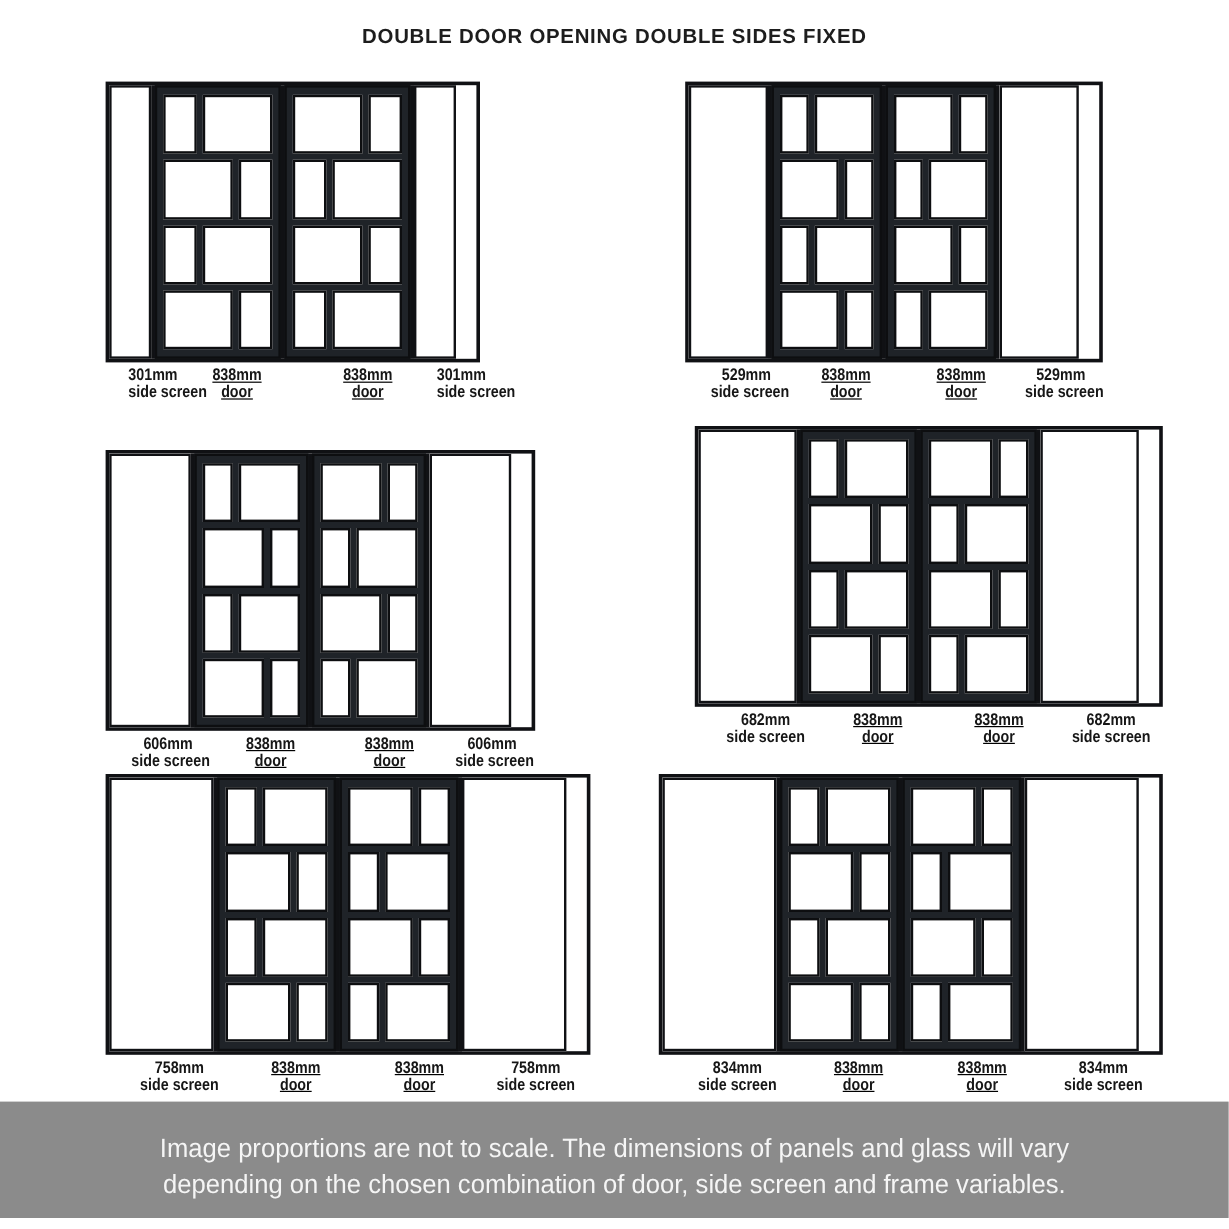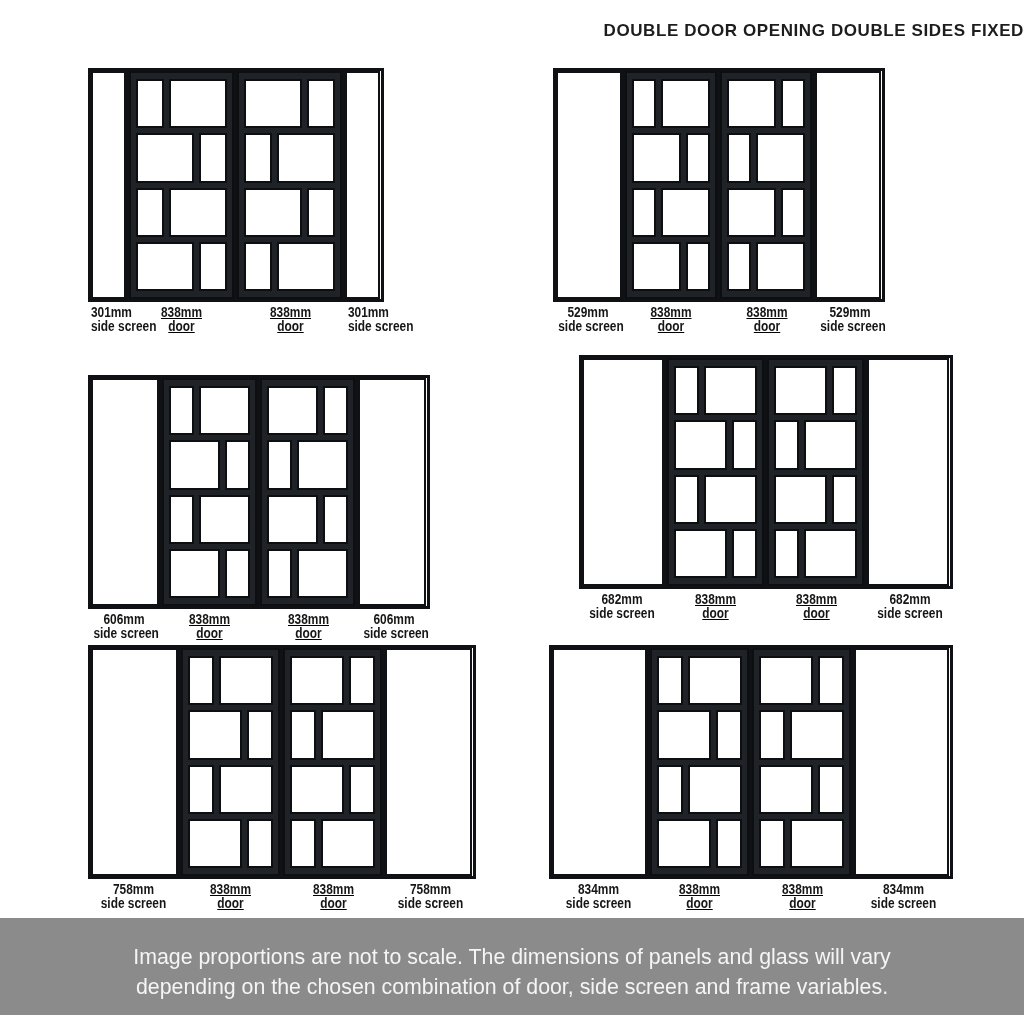--- a/index.html
+++ b/index.html
@@ -6,21 +6,21 @@
   html, body {
     width: 1024px; height: 1024px;
     background: #ffffff;
     font-family: "Liberation Sans", sans-serif;
     overflow: hidden;
     position: relative;
   }
   .page-title {
     position: absolute;
     top: 21px; left: 0; width: 1024px;
-    text-align: right;
+    text-align: center;
     font-size: 17px;
     font-weight: 700;
     letter-spacing: 0.6px;
     color: #1d1d1d;
   }
   .diagram { position: absolute; }
   .frame {
     display: flex;
     align-items: stretch;
     height: 234px;
@@ -44,21 +44,21 @@
     border: 2px solid #0d0e10;
     padding: 6px 5px;
     display: flex;
     flex-direction: column;
     gap: 5px;
   }
   .prow { flex: 1; display: flex; gap: 5px; }
   .pane { background: #ffffff; border: 2px solid #0d0e10; }
   .pane.wide { flex: 2.3; }
   .pane.narrow { flex: 1; }
-  .labels { display: flex; margin-top: 4px; }
+  .labels { display: flex; margin-top: 4px; margin-left: 16px; }
   .lab { text-align: center; }
   .lab-screen { width: calc(var(--sw) + 4px); }
   .lab-door { width: calc(var(--lw) + 4px); text-decoration: underline; }
   .cond {
     display: block;
     transform: scaleX(0.85);
     transform-origin: 50% 0;
     font-weight: 700;
     font-size: 14px;
     line-height: 13.5px;
@@ -148,21 +148,21 @@
       </div>
     <div class="lab lab-screen">
         <span class="cond">
           <span>301mm</span>
           <span>side screen</span>
         </span>
       </div>
   </div>
 </div>
 
-<div class="diagram" style="left:553px; top:68px; --sw:66px; --lw:92px">
+<div class="diagram" style="left:571px; top:68px; --sw:66px; --lw:92px">
   <div class="frame">
     <div class="screen"></div>
     <div class="door-section">
       <div class="leaf left">
           <div class="prow">
             <div class="pane narrow"></div>
             <div class="pane wide"></div>
           </div>
           <div class="prow">
             <div class="pane wide"></div>

